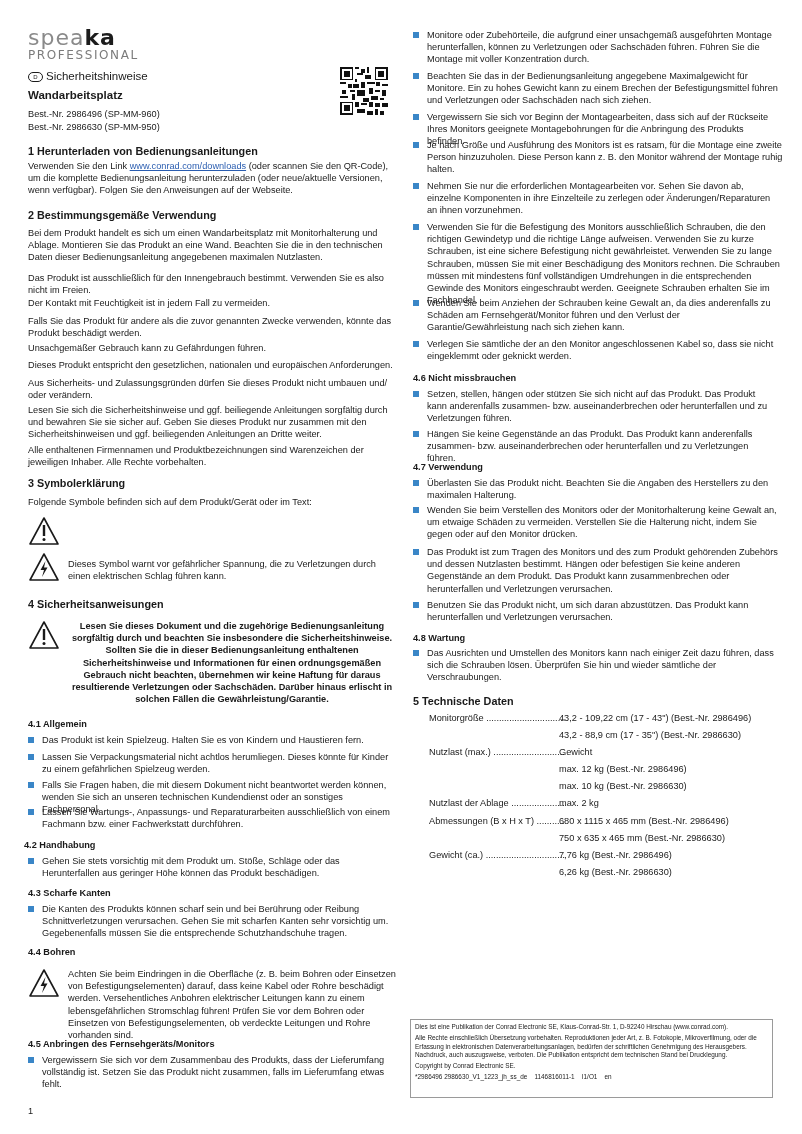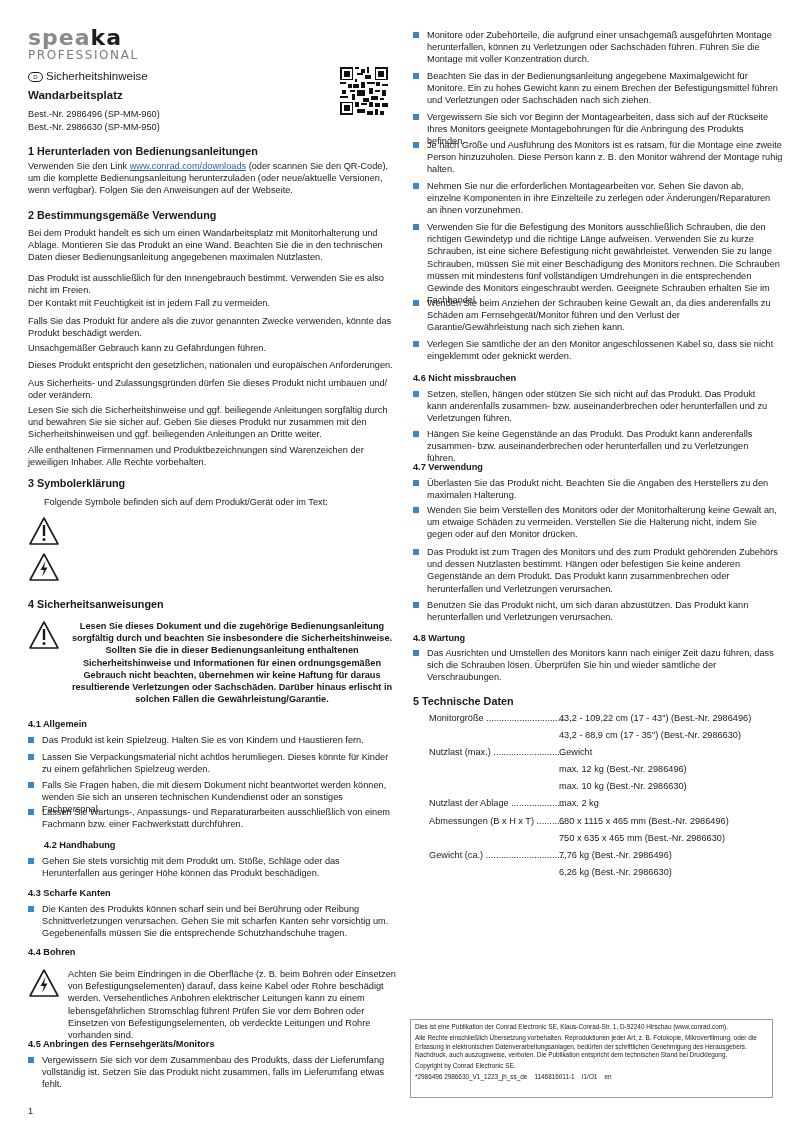--- a/index.html
+++ b/index.html
@@ -3,21 +3,21 @@
 <meta charset="utf-8">
 <style>
   html, body { margin: 0; padding: 0; background: #ffffff; }
   body {
     width: 802px; height: 1134px; position: relative; overflow: hidden;
     font-family: "Liberation Sans", sans-serif; color: #1a1a1a;
     font-size: 9.2px; line-height: 12.2px;
   }
 
   .logo { position: absolute; left: 28px; top: 28px; width: 125px; height: 36px; }
-  .logo-speaka { font-family: "DejaVu Sans", sans-serif; font-weight: bold; font-size: 22px; letter-spacing: 1px; color: #8a8a8a; line-height: 20px; display:block; }
+  .logo-speaka { font-family: "DejaVu Sans", sans-serif; font-weight: normal; font-size: 22px; letter-spacing: 1px; color: #8a8a8a; line-height: 20px; display:block; }
   .logo-speaka b { color: #1c1c1c; }
   .logo-pro { font-family: "DejaVu Sans", sans-serif; font-size: 12px; letter-spacing: 1.6px; color: #7b7b7b; line-height: 14px; display:block; }
 
   .qr { position: absolute; left: 340px; top: 67px; width: 48px; height: 48px; }
 
   .doc-kind { position: absolute; left: 28px; top: 69px; font-size: 11.5px; line-height: 14px; }
   .lang-badge { display: inline-block; width: 13px; height: 8px; border: 1px solid #1a1a1a; border-radius: 5px; font-size: 6px; line-height: 8px; text-align: center; vertical-align: 1px; margin-right: 3px; }
   .doc-title { position: absolute; left: 28px; top: 88px; font-size: 11.5px; font-weight: bold; line-height: 14px; }
   .article { position: absolute; left: 28px; font-size: 9.2px; line-height: 12px; }
 
@@ -116,53 +116,54 @@
 <p class="b" style="left:28px; top:272px; width:366px">Das Produkt ist ausschließlich für den Innengebrauch bestimmt. Verwenden Sie es also nicht im Freien.</p>
 <p class="b" style="left:28px; top:297px; width:366px">Der Kontakt mit Feuchtigkeit ist in jedem Fall zu vermeiden.</p>
 <p class="b" style="left:28px; top:315px; width:366px">Falls Sie das Produkt für andere als die zuvor genannten Zwecke verwenden, könnte das Produkt beschädigt werden.</p>
 <p class="b" style="left:28px; top:342px; width:366px">Unsachgemäßer Gebrauch kann zu Gefährdungen führen.</p>
 <p class="b" style="left:28px; top:359px; width:366px">Dieses Produkt entspricht den gesetzlichen, nationalen und europäischen Anforderungen.</p>
 <p class="b" style="left:28px; top:377px; width:366px">Aus Sicherheits- und Zulassungsgründen dürfen Sie dieses Produkt nicht umbauen und/ oder verändern.</p>
 <p class="b" style="left:28px; top:404px; width:366px">Lesen Sie sich die Sicherheitshinweise und ggf. beiliegende Anleitungen sorgfältig durch und bewahren Sie sie sicher auf. Geben Sie dieses Produkt nur zusammen mit den Sicherheitshinweisen und ggf. beiliegenden Anleitungen an Dritte weiter.</p>
 <p class="b" style="left:28px; top:444px; width:366px">Alle enthaltenen Firmennamen und Produktbezeichnungen sind Warenzeichen der jeweiligen Inhaber. Alle Rechte vorbehalten.</p>
 
 <h2 style="left:28px; top:477px">3 Symbolerklärung</h2>
-<p class="b" style="left:44px; top:496px; width:366px">Folgende Symbole befinden sich auf dem Produkt/Gerät oder im Text:</p>
+<p class="b" style="left:28px; top:496px; width:366px">Folgende Symbole befinden sich auf dem Produkt/Gerät oder im Text:</p>
 
 <div class="sym-row" style="top:516px; width:366px; height:30px">
   <svg width="32" height="30" viewBox="0 0 32 30">
     <path d="M16 2 L30 28 L2 28 Z" fill="none" stroke="#1a1a1a" stroke-width="1.6" stroke-linejoin="round"></path>
     <rect x="14.8" y="9" width="2.4" height="11" fill="#1a1a1a"></rect>
       <circle cx="16" cy="23.5" r="1.5" fill="#1a1a1a"></circle>
   </svg>
 </div>
 <div class="sym-row" style="top:552px; width:366px; height:30px">
   <svg width="32" height="30" viewBox="0 0 32 30">
     <path d="M16 2 L30 28 L2 28 Z" fill="none" stroke="#1a1a1a" stroke-width="1.6" stroke-linejoin="round"></path>
     <path d="M17.5 9 L12.5 18 L16 18 L14 25 L19.5 15.5 L16 15.5 Z" fill="#1a1a1a"></path>
   </svg>
+  <div class="sym-text" style="top:6px">Dieses Symbol warnt vor gefährlicher Spannung, die zu Verletzungen durch einen elektrischen Schlag führen kann.</div>
 </div>
 
 <h2 style="left:28px; top:598px">4 Sicherheitsanweisungen</h2>
 <div class="sym-row" style="top:620px; width:366px; height:95px">
   <svg width="32" height="30" viewBox="0 0 32 30">
     <path d="M16 2 L30 28 L2 28 Z" fill="none" stroke="#1a1a1a" stroke-width="1.6" stroke-linejoin="round"></path>
     <rect x="14.8" y="9" width="2.4" height="11" fill="#1a1a1a"></rect>
       <circle cx="16" cy="23.5" r="1.5" fill="#1a1a1a"></circle>
   </svg>
   <div class="sym-text bold-block" style="top:0; width:328px">Lesen Sie dieses Dokument und die zugehörige Bedienungsanleitung sorgfältig durch und beachten Sie insbesondere die Sicherheitshinweise. Sollten Sie die in dieser Bedienungsanleitung enthaltenen Sicherheitshinweise und Informationen für einen ordnungsgemäßen Gebrauch nicht beachten, übernehmen wir keine Haftung für daraus resultierende Verletzungen oder Sachschäden. Darüber hinaus erlischt in solchen Fällen die Gewährleistung/Garantie.</div>
 </div>
 
 <h3 style="left:28px; top:718px">4.1 Allgemein</h3>
 <div class="bl" style="left:28px; top:734px; width:352px">Das Produkt ist kein Spielzeug. Halten Sie es von Kindern und Haustieren fern.</div>
 <div class="bl" style="left:28px; top:751px; width:352px">Lassen Sie Verpackungsmaterial nicht achtlos herumliegen. Dieses könnte für Kinder zu einem gefährlichen Spielzeug werden.</div>
 <div class="bl" style="left:28px; top:779px; width:355px">Falls Sie Fragen haben, die mit diesem Dokument nicht beantwortet werden können, wenden Sie sich an unseren technischen Kundendienst oder an sonstiges Fachpersonal.</div>
 <div class="bl" style="left:28px; top:806px; width:352px">Lassen Sie Wartungs-, Anpassungs- und Reparaturarbeiten ausschließlich von einem Fachmann bzw. einer Fachwerkstatt durchführen.</div>
 
-<h3 style="left:44px; top:839px">4.2 Handhabung</h3>
+<h3 style="left:24px; top:839px">4.2 Handhabung</h3>
 <div class="bl" style="left:28px; top:855px; width:354px">Gehen Sie stets vorsichtig mit dem Produkt um. Stöße, Schläge oder das Herunterfallen aus geringer Höhe können das Produkt beschädigen.</div>
 
 <h3 style="left:28px; top:887px">4.3 Scharfe Kanten</h3>
 <div class="bl" style="left:28px; top:903px; width:350px">Die Kanten des Produkts können scharf sein und bei Berührung oder Reibung Schnittverletzungen verursachen. Gehen Sie mit scharfen Kanten sehr vorsichtig um. Gegebenenfalls müssen Sie die entsprechende Schutzhandschuhe tragen.</div>
 
 <h3 style="left:28px; top:946px">4.4 Bohren</h3>
 <div class="sym-row" style="top:968px; width:366px; height:66px">
   <svg width="32" height="30" viewBox="0 0 32 30">
     <path d="M16 2 L30 28 L2 28 Z" fill="none" stroke="#1a1a1a" stroke-width="1.6" stroke-linejoin="round"></path>
     <path d="M17.5 9 L12.5 18 L16 18 L14 25 L19.5 15.5 L16 15.5 Z" fill="#1a1a1a"></path>

